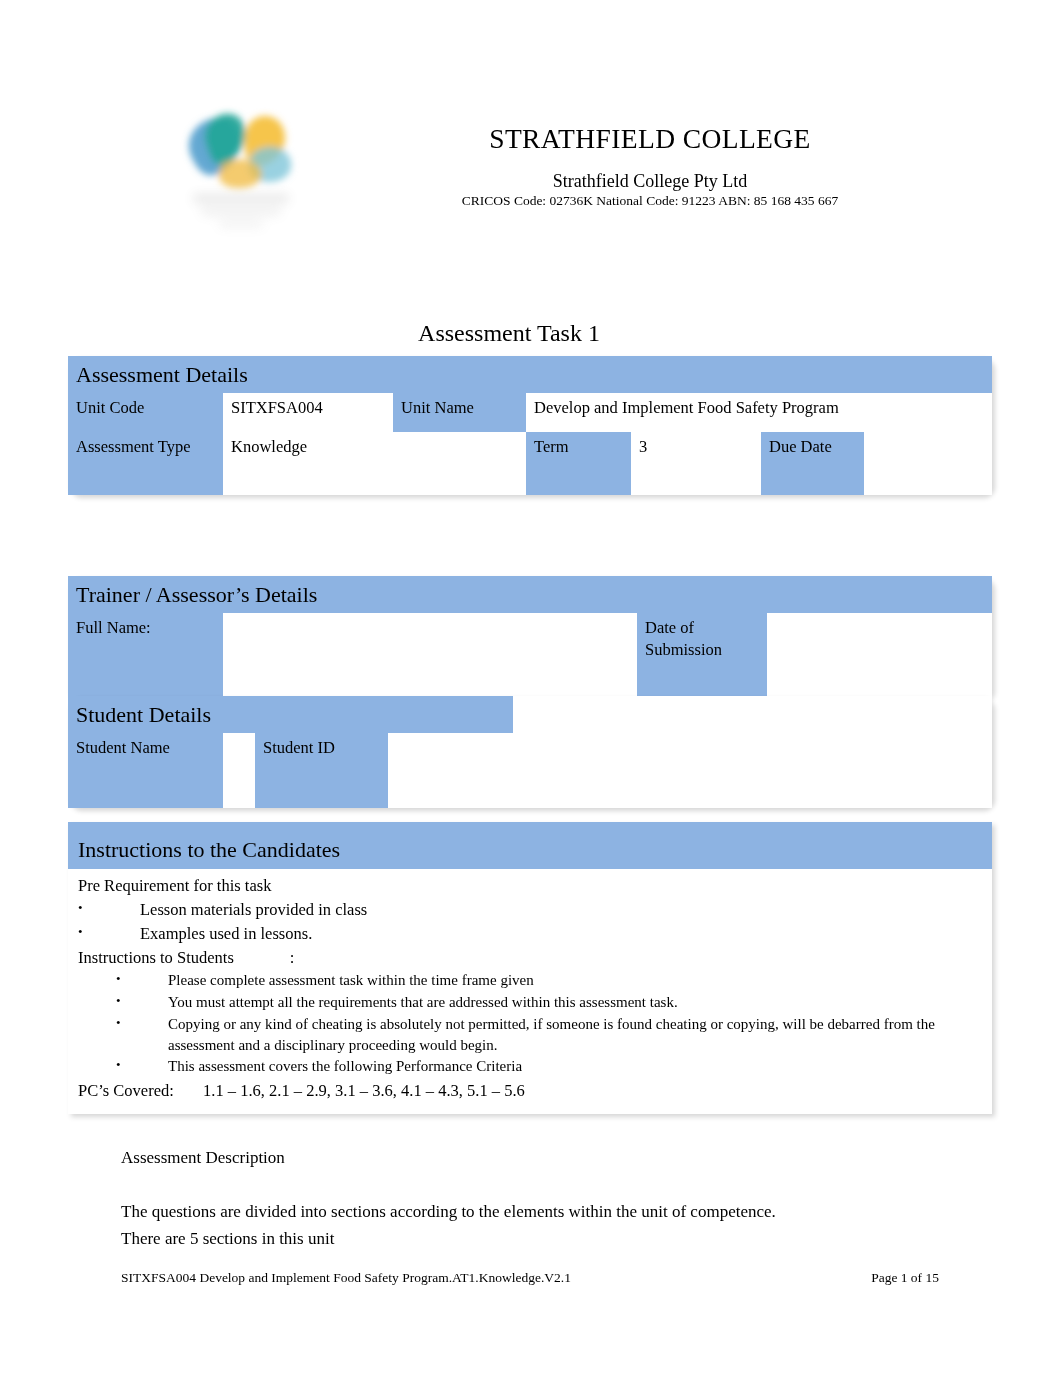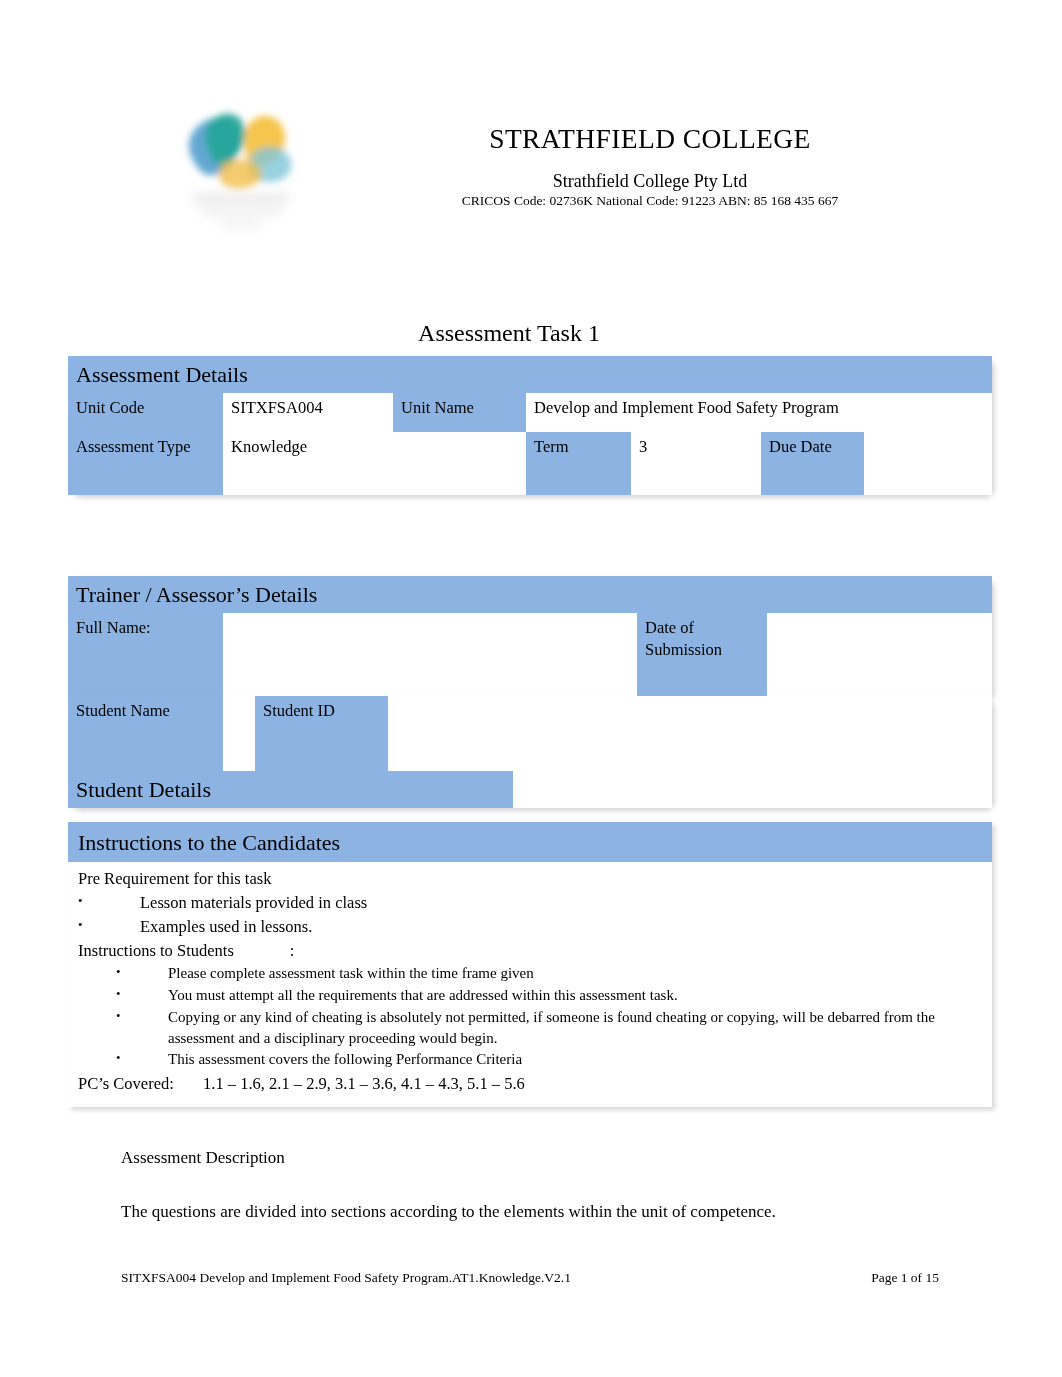--- a/index.html
+++ b/index.html
@@ -86,21 +86,21 @@
     vertical-align: top;
     padding: 4px 6px 4px 8px;
     line-height: 1.33;
     border: 0;
   }
   .blue { background: #8DB3E2; }
   .white { background: #FFFFFF; }
   .bandhead {
     background: #8DB3E2;
     font-size: 22px;
-    padding: 8px 6px 6px 10px;
+    padding: 15px 6px 6px 10px;
     line-height: 1.2;
   }
   .shadowbox {
     box-shadow: 3px 3px 5px rgba(0,0,0,0.16);
     border-radius: 11px;
   }
 
   
   #assessment-details {
     left: 68px;
@@ -277,28 +277,28 @@
   <table class="tbl shadowbox" id="student-details">
     <colgroup>
       <col style="width:155px">
       <col style="width:32px">
       <col style="width:133px">
       <col style="width:125px">
       <col style="width:479px">
     </colgroup>
     <tbody>
       <tr>
+        <td class="bandhead" colspan="4">Student Details</td>
+        <td class="white"></td>
+      </tr>
+      <tr>
         <td class="blue" style="height:67px">Student Name</td>
         <td class="white"></td>
         <td class="blue">Student ID</td>
         <td class="white"></td>
-        <td class="white"></td>
-      </tr>
-      <tr>
-        <td class="bandhead" colspan="4">Student Details</td>
         <td class="white"></td>
       </tr>
     </tbody>
   </table>
 
   <div id="instructions">
     <div class="bandhead">Instructions to the Candidates</div>
 
     <div class="instr-body">
       <div class="instr-line">Pre Requirement for this task</div>
@@ -335,20 +335,21 @@
 
       <div class="instr-line pcline">
         <span class="pclabel">PC’s Covered:</span><span>1.1 – 1.6, 2.1 – 2.9, 3.1 – 3.6, 4.1 – 4.3, 5.1 – 5.6</span>
       </div>
     </div>
   </div>
 
   <div id="description">
     <div class="desc-head">Assessment Description</div>
     <div>The questions are divided into sections according to the elements within the unit of competence.</div>
+    <div>There are 5 sections in this unit</div>
   </div>
 
   <div class="footer">
     <span>SITXFSA004 Develop and Implement Food Safety Program.AT1.Knowledge.V2.1</span>
     <span>Page 1 of 15</span>
   </div>
 
 </div>
 
 </body></html>

